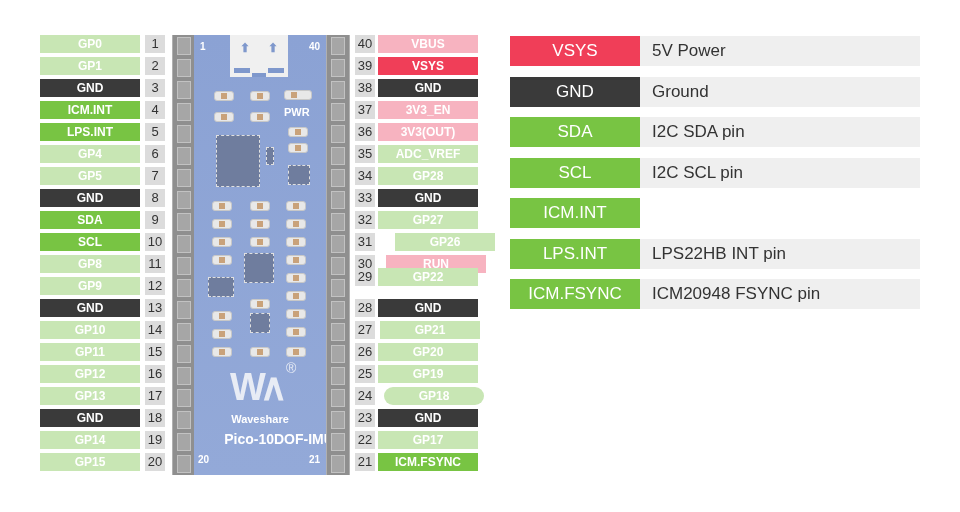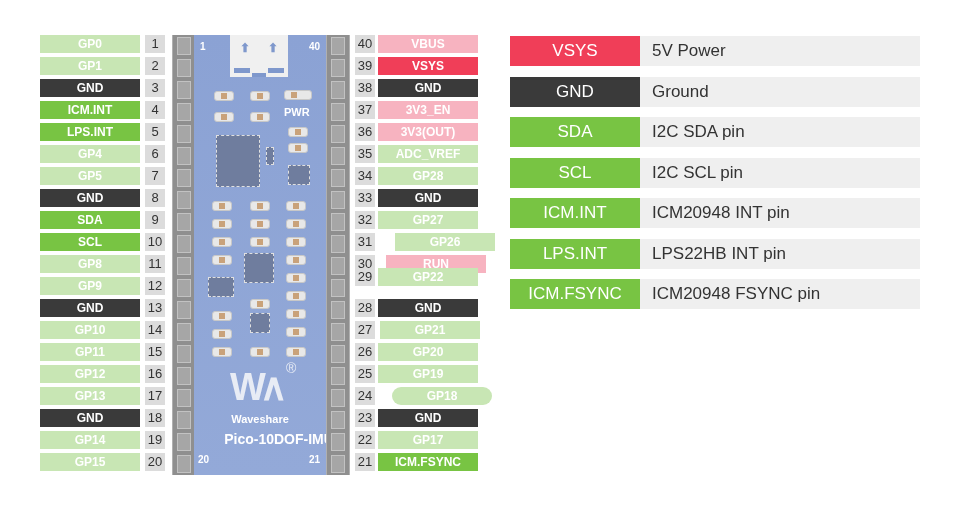--- a/index.html
+++ b/index.html
@@ -311,21 +311,21 @@
     <div class="pin-row" style="top: 343px; left: 355px;">
       <div class="pin-num">26</div>
       <div class="pin-label t-gpio" style="margin-left: 3px;">GP20</div>
     </div>
     <div class="pin-row" style="top: 365px; left: 355px;">
       <div class="pin-num">25</div>
       <div class="pin-label t-gpio" style="margin-left: 3px;">GP19</div>
     </div>
     <div class="pin-row" style="top: 387px; left: 355px;">
       <div class="pin-num">24</div>
-      <div class="pin-label t-gpio" style="margin-left: 17px; border-radius: 9px;">GP18</div>
+      <div class="pin-label t-gpio" style="margin-left: 9px; border-radius: 9px;">GP18</div>
     </div>
     <div class="pin-row" style="top: 409px; left: 355px;">
       <div class="pin-num">23</div>
       <div class="pin-label t-gnd" style="margin-left: 3px;">GND</div>
     </div>
     <div class="pin-row" style="top: 431px; left: 355px;">
       <div class="pin-num">22</div>
       <div class="pin-label t-gpio" style="margin-left: 3px;">GP17</div>
     </div>
     <div class="pin-row" style="top: 453px; left: 355px;">
@@ -346,21 +346,20 @@
     <div class="legend" style="top: 117px;">
       <div class="legend-key t-func">SDA</div>
       <div class="legend-desc">I2C SDA pin</div>
     </div>
     <div class="legend" style="top: 157.5px;">
       <div class="legend-key t-func">SCL</div>
       <div class="legend-desc">I2C SCL pin</div>
     </div>
     <div class="legend" style="top: 198px;">
       <div class="legend-key t-func">ICM.INT</div>
-      <div class="legend-desc">ICM20948 INT pin</div>
     </div>
     <div class="legend" style="top: 238.5px;">
       <div class="legend-key t-func">LPS.INT</div>
       <div class="legend-desc">LPS22HB INT pin</div>
     </div>
     <div class="legend" style="top: 279px;">
       <div class="legend-key t-func">ICM.FSYNC</div>
       <div class="legend-desc">ICM20948 FSYNC pin</div>
     </div>
   </div>

